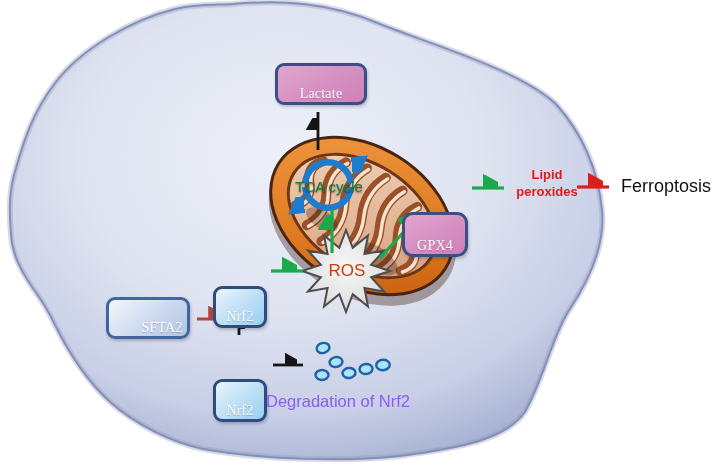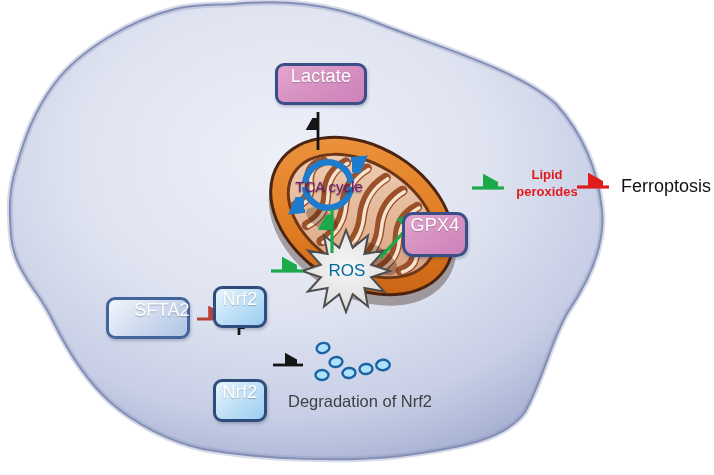--- a/index.html
+++ b/index.html
@@ -2,38 +2,39 @@
 <html><head>
 <meta charset="utf-8">
 <style>
   html,body{margin:0;padding:0;background:#ffffff;}
   #stage{
     position:relative;width:714px;height:475px;overflow:hidden;
     font-family:"Liberation Sans", sans-serif;background:#ffffff;
   }
   #stage svg{position:absolute;left:0;top:0;}
   .box{
-    position:absolute;display:flex;align-items:flex-start;justify-content:center;
-    color:#ffffff;font-size:18px;letter-spacing:.2px;
+    position:absolute;display:flex;align-items:flex-end;justify-content:center;
+    color:#ffffff;font-size:14px;letter-spacing:.2px;
     border:3px solid #34497e;border-radius:9px;
     text-shadow:0 1px 1px rgba(0,0,0,.25);
     box-shadow:1px 2px 3px rgba(30,40,80,.25);
     box-sizing:border-box;
+    font-family:Liberation Serif, serif;
   }
   .box.pink{background:linear-gradient(150deg,#e2a6ce 0%,#d58fc1 55%,#cd82b8 100%);border-color:#3a4f86;}
   .box.blue{background:linear-gradient(140deg,#eaf6fe 0%,#c3e2f7 45%,#9bcef2 100%);border-color:#2e4d7c;margin-top:36px;}
   .box.steel{background:linear-gradient(140deg,#f3f7fc 0%,#ccd9ee 55%,#b0c5e4 100%);border-color:#41659c;}
   .lbl{position:absolute;box-sizing:border-box;}
-  .lbl-tca{left:283px;top:178px;width:92px;text-align:center;color:#701a75;font-size:15px;
+  .lbl-tca{left:283px;top:178px;width:92px;text-align:center;color:#15803d;font-size:15px;
            text-shadow:0 1px 2px rgba(0,0,0,.55);}
-  .lbl-ros{left:316px;top:261px;width:62px;text-align:center;color:#0369a1;font-size:17px;font-weight:500;}
+  .lbl-ros{left:316px;top:261px;width:62px;text-align:center;color:#c2410c;font-size:17px;font-weight:500;}
   .lbl-lipid{left:510px;top:167px;width:74px;text-align:center;color:#e01a1a;
              font-size:13px;font-weight:600;line-height:1.3;}
   .lbl-ferroptosis{left:621px;top:176px;width:96px;color:#111;font-size:18px;}
-  .lbl-degradation{left:266px;top:392px;width:188px;text-align:center;color:#404040;font-size:16.5px;}
+  .lbl-degradation{left:266px;top:392px;width:188px;text-align:left;color:#8b5cf6;font-size:16.5px;}
 </style>
 </head>
 <body>
 
 <div id="stage">
 
   <svg width="714" height="475" viewBox="0 0 714 475">
     <defs>
       <radialGradient id="cellGrad" cx="0.46" cy="0.34" r="0.75">
         <stop offset="0%" stop-color="#edf0f8"></stop>

